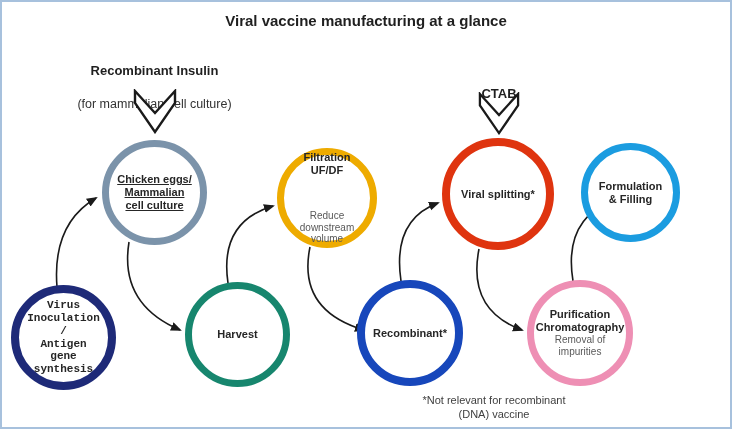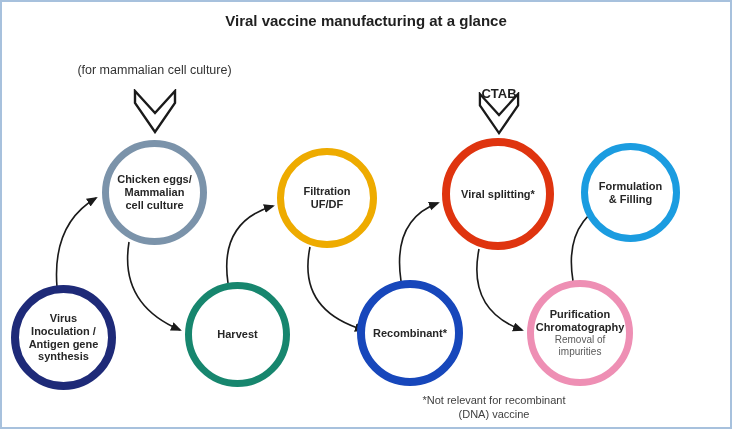--- a/index.html
+++ b/index.html
@@ -55,50 +55,54 @@
   <path d="M55,285 Q50,222 94,196" fill="none" stroke-width="1.6" marker-end="url(#ah)" stroke="#1a1a1a"></path>
   <path d="M127,240 Q117,302 178,328" fill="none" stroke-width="1.6" marker-end="url(#ah)" stroke="#1a1a1a"></path>
   <path d="M226,281 Q217,220 271,204" fill="none" stroke-width="1.6" marker-end="url(#ah)" stroke="#1a1a1a"></path>
   <path d="M308,245 Q295,308 362,328" fill="none" stroke-width="1.6" marker-end="url(#ah)" stroke="#1a1a1a"></path>
   <path d="M399,279 Q390,218 436,201" fill="none" stroke-width="1.6" marker-end="url(#ah)" stroke="#1a1a1a"></path>
   <path d="M477,247 Q465,308 520,328" fill="none" stroke-width="1.6" marker-end="url(#ah)" stroke="#1a1a1a"></path>
   <path d="M571,279 Q561,218 611,198" fill="none" stroke-width="1.6" marker-end="url(#ah)" stroke="#1a1a1a"></path>
 </svg>
 
 <div class="ann ann-recombinant">
+  <div class="ann-title">Recombinant Insulin</div>
   <div class="ann-sub">(for mammalian cell culture)</div>
 </div>
 <svg class="chevron chev-1" width="44" height="45" viewBox="0 0 44 45" xmlns="http://www.w3.org/2000/svg">
   <polygon points="2,2 22,24 42,2 42,14 22,43 2,14" fill="#ffffff" stroke-width="2.4" stroke-linejoin="miter" stroke="#1a1a1a"></polygon>
 </svg>
 
 <div class="ann ann-ctab">
   <div class="ann-title">CTAB</div>
 </div>
 <svg class="chevron chev-2" width="42" height="43" viewBox="0 0 44 45" xmlns="http://www.w3.org/2000/svg">
   <polygon points="2,2 22,24 42,2 42,14 22,43 2,14" fill="#ffffff" stroke-width="2.4" stroke-linejoin="miter" stroke="#1a1a1a"></polygon>
 </svg>
 
-<div class="node node-1" style="border-color: rgb(30, 42, 120);">
+<div class="node node-1" style="border-color: rgb(30, 42, 120); font-family: Liberation Mono, monospace;">
   <div class="node-label">Virus
 Inoculation /
 Antigen gene
 synthesis</div>
 </div>
-<div class="node node-2" style="border-color: rgb(123, 147, 170);">
+<div class="node node-2" style="border-color: rgb(123, 147, 170); text-decoration: underline;">
   <div class="node-label">Chicken eggs/
 Mammalian
 cell culture</div>
 </div>
 <div class="node node-3" style="border-color: rgb(23, 134, 110);">
   <div class="node-label">Harvest</div>
 </div>
 <div class="node node-4" style="border-color: rgb(238, 171, 0); gap: 33px;">
   <div class="node-label">Filtration
 UF/DF</div>
+  <div class="node-sublabel">Reduce
+downstream
+volume</div>
 </div>
 <div class="node node-5" style="border-color: rgb(23, 71, 187);">
   <div class="node-label">Recombinant*</div>
 </div>
 <div class="node node-6" style="border-color: rgb(223, 52, 15); align-items: center;">
   <div class="node-label">Viral splitting*</div>
 </div>
 <div class="node node-7" style="border-color: rgb(238, 143, 180);">
   <div class="node-label">Purification
 Chromatography</div>

